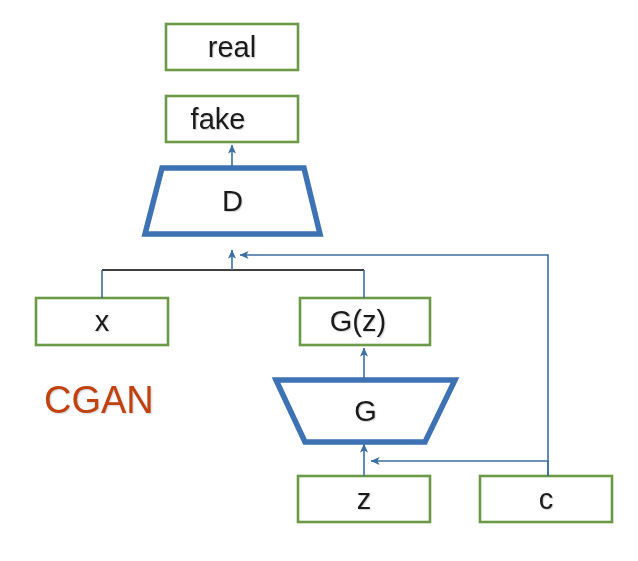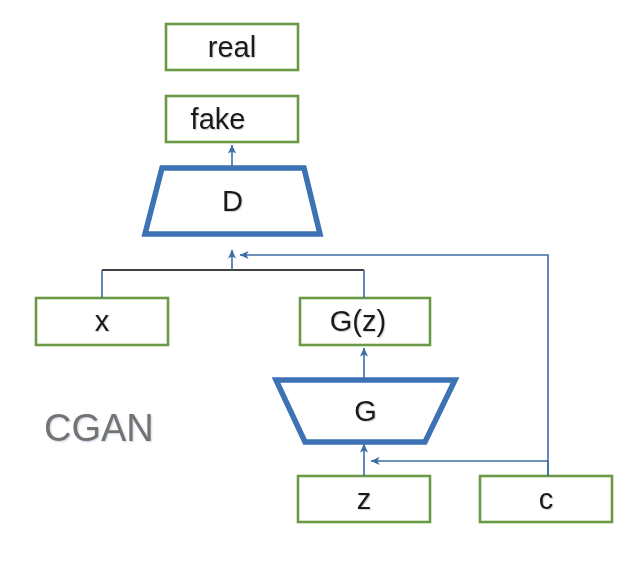--- a/index.html
+++ b/index.html
@@ -33,27 +33,26 @@
     color: #1a1a1a;
     font-size: 29px;
     font-family: "Liberation Sans", sans-serif;
     line-height: 1;
     white-space: nowrap;
     pointer-events: none;
     text-shadow: 1px 1px 1px rgba(170,170,170,0.55);
   }
   .title-label {
     position: absolute;
-    color: #737373;
+    color: #c2410c;
     font-size: 38px;
     font-family: "Liberation Sans", sans-serif;
     line-height: 1;
     white-space: nowrap;
     text-shadow: 1px 1px 2px rgba(150,165,195,0.5);
-    margin-top: 28px;
   }
 </style>
 </head>
 <body>
 
 <div id="canvas">
 
   <svg id="diagram-svg" viewBox="0 0 638 561">
     <defs>
       <marker id="arrowhead" markerWidth="10" markerHeight="8" refX="8.6" refY="4" orient="auto" markerUnits="userSpaceOnUse">

